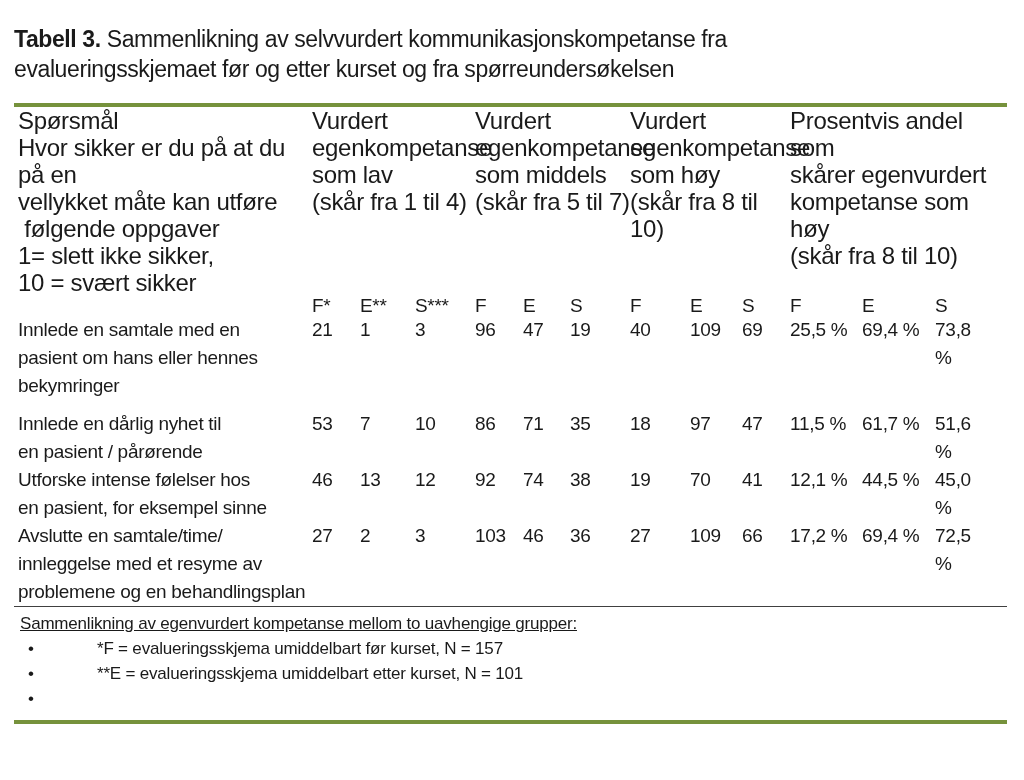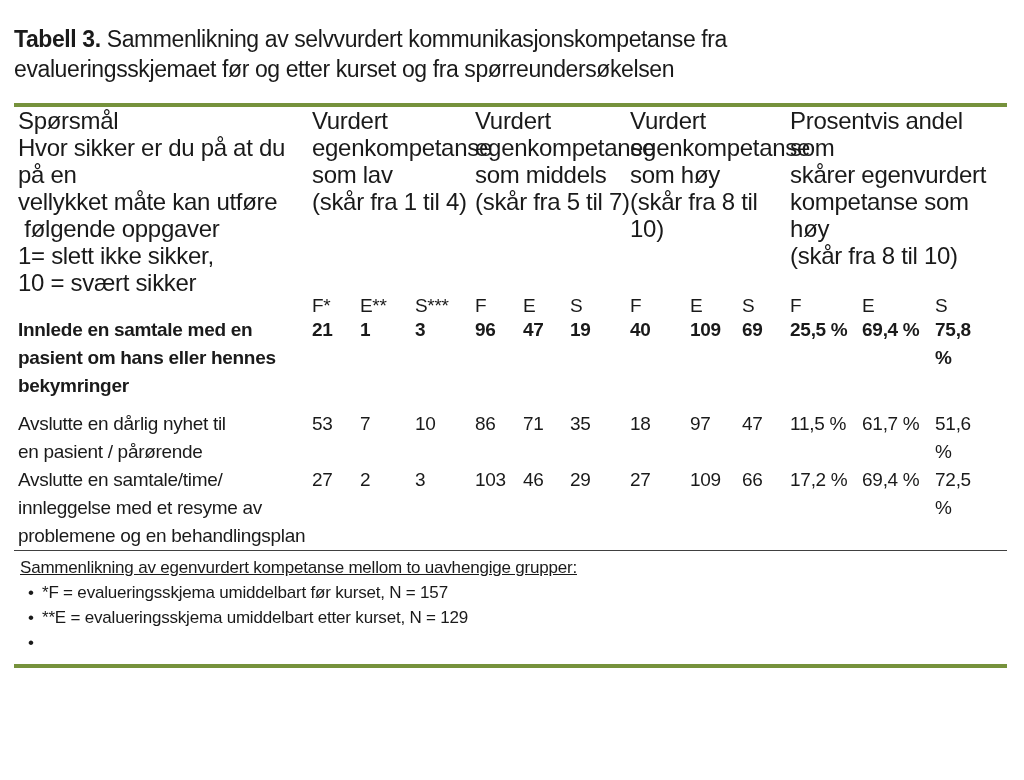--- a/index.html
+++ b/index.html
@@ -52,29 +52,29 @@
   .sub-row th {
     padding-top: 12px;
     padding-bottom: 26px;
     font-size: 19px;
     line-height: 20px;
   }
   tbody td {
     font-size: 19px;
     line-height: 28px;
   }
-  tbody tr.gap-after td { padding-bottom: 10px; font-weight: bold; }
+  tbody tr.gap-after td { padding-bottom: 10px; }
   td.q, th.q { padding-right: 10px; }
 
   
   .footnotes { margin-top: 5px; font-size: 17px; letter-spacing: -0.2px; }
   .fn-intro { line-height: 24px; padding-left: 6px; text-decoration: underline; }
   .fn-item { display: flex; line-height: 25px; }
   .fn-bullet { width: 14px; margin-left: 14px; flex: 0 0 auto; }
-  .fn-text { }
+  .fn-text { margin-left: 55px; }
 </style>
 </head>
 <body>
 
 <div class="page">
 
   <div class="title">
     <span class="title-bold">Tabell 3.</span><span> Sammenlikning av selvvurdert kommunikasjonskompetanse
 fra evalueringsskjemaet før og etter kurset og fra spørreundersøkelsen</span>
   </div>
@@ -147,69 +147,85 @@
         <td>1</td>
         <td>3</td>
         <td>96</td>
         <td>47</td>
         <td>19</td>
         <td>40</td>
         <td>109</td>
         <td>69</td>
         <td>25,5 %</td>
         <td>69,4 %</td>
-        <td>75,8 %</td>
+        <td>73,8 %</td>
       </tr>
       <tr>
-        <td class="q">Avslutte en dårlig nyhet til
+        <td class="q">Innlede en dårlig nyhet til
 en pasient / pårørende</td>
         <td>53</td>
         <td>7</td>
         <td>10</td>
         <td>86</td>
         <td>71</td>
         <td>35</td>
         <td>18</td>
         <td>97</td>
         <td>47</td>
         <td>11,5 %</td>
         <td>61,7 %</td>
         <td>51,6 %</td>
       </tr>
       <tr>
+        <td class="q">Utforske intense følelser hos
+en pasient, for eksempel sinne</td>
+        <td>46</td>
+        <td>13</td>
+        <td>12</td>
+        <td>92</td>
+        <td>74</td>
+        <td>38</td>
+        <td>19</td>
+        <td>70</td>
+        <td>41</td>
+        <td>12,1 %</td>
+        <td>44,5 %</td>
+        <td>45,0 %</td>
+      </tr>
+      <tr>
         <td class="q">Avslutte en samtale/time/
 innleggelse med et resyme av
 problemene og en behandlingsplan</td>
         <td>27</td>
         <td>2</td>
         <td>3</td>
         <td>103</td>
         <td>46</td>
-        <td>29</td>
+        <td>36</td>
         <td>27</td>
         <td>109</td>
         <td>66</td>
         <td>17,2 %</td>
         <td>69,4 %</td>
         <td>72,5 %</td>
       </tr>
     </tbody>
   </table>
 
   <div class="rule-gray"></div>
 
   <div class="footnotes">
     <div class="fn-intro">Sammenlikning av egenvurdert kompetanse mellom to uavhengige grupper:</div>
     <div class="fn-item">
       <span class="fn-bullet">•</span>
       <span class="fn-text">*F = evalueringsskjema umiddelbart før kurset, N = 157</span>
     </div>
     <div class="fn-item">
       <span class="fn-bullet">•</span>
-      <span class="fn-text">**E = evalueringsskjema umiddelbart etter kurset, N = 129</span>
+      <span class="fn-text">**E = evalueringsskjema umiddelbart etter kurset, N = 101</span>
     </div>
     <div class="fn-item">
       <span class="fn-bullet">•</span>
     </div>
   </div>
 
   <div class="rule-green bottom"></div>
 
 </div>
 

